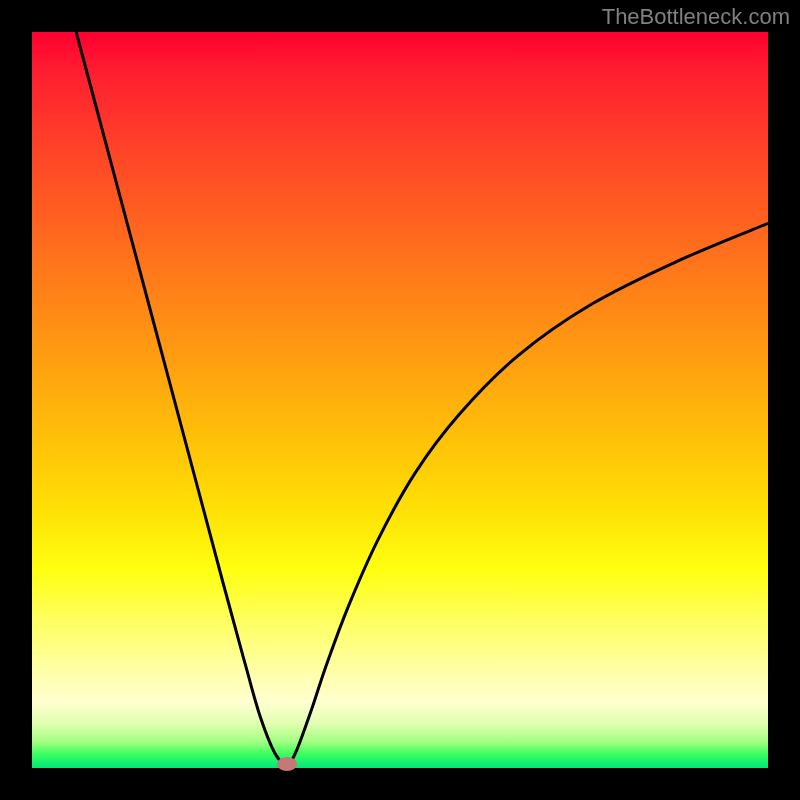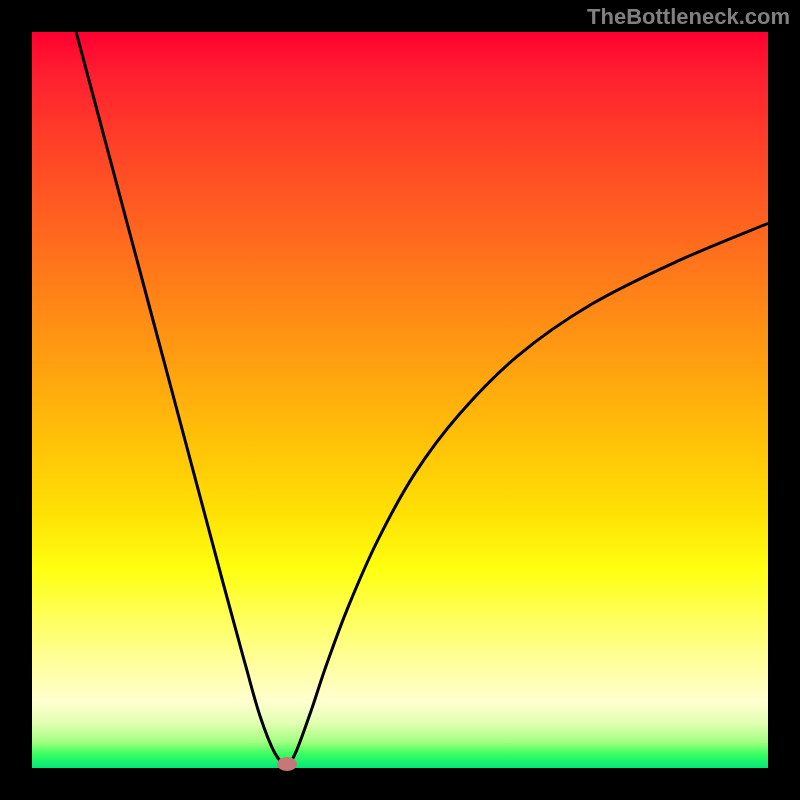--- a/index.html
+++ b/index.html
@@ -10,21 +10,21 @@
     position: relative;
     font-family: Arial, sans-serif;
     overflow: hidden;
   }
   .attribution {
     position: absolute;
     top: 4px;
     right: 10px;
     color: #808080;
     font-size: 22px;
-    font-weight: 700;
+    font-weight: 400;
     z-index: 10;
   }
   .plot-area {
     position: absolute;
     left: 32px;
     top: 32px;
     width: 736px;
     height: 736px;
     background: linear-gradient(to bottom,
       #ff0030 0%,

